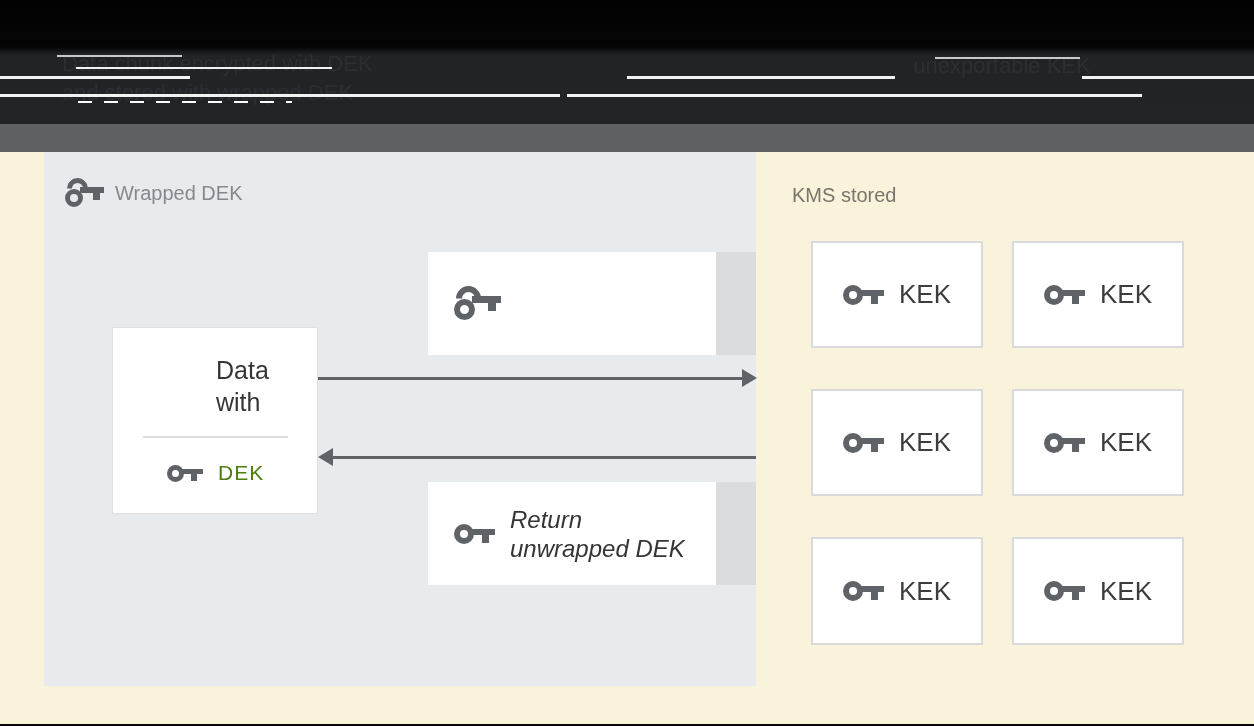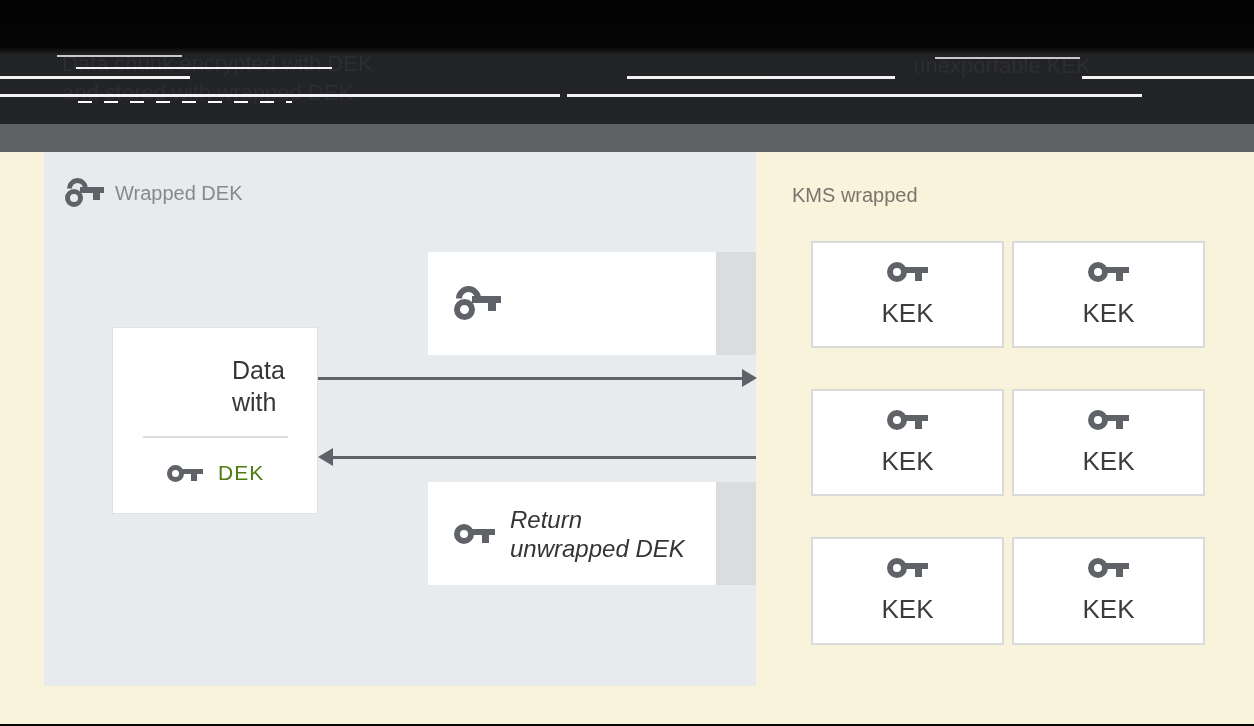--- a/index.html
+++ b/index.html
@@ -21,43 +21,43 @@
   .artifact.dash{background:repeating-linear-gradient(90deg,#fff 0 14px,transparent 14px 26px);}
   
   .gray-bar{position:absolute;left:0;top:124px;width:1254px;height:28px;background:#606164;}
   
   .panel{position:absolute;left:44px;top:152px;width:712px;height:534px;background:#E8EBEE;}
   .panel-header{position:absolute;left:21px;top:27px;display:flex;align-items:center;gap:11px;}
   .panel-title{font-size:20px;color:#85898E;}
   .white-box{position:absolute;background:#fff;}
   
   .data-chunk-box{left:68px;top:175px;width:206px;height:187px;border:1px solid #DFE1E3;box-sizing:border-box;}
-  .dc-top{position:absolute;left:29px;top:26px;display:flex;align-items:center;gap:33px;}
+  .dc-top{position:absolute;left:29px;top:26px;display:flex;align-items:center;gap:17px;}
   .dc-label{font-size:25px;line-height:32px;color:#353638;}
   .dc-divider{position:absolute;left:30px;top:108px;width:145px;height:2px;background:#DBDDDF;}
   .dc-bottom{position:absolute;left:54px;top:133px;display:flex;align-items:center;gap:15px;}
   .dek-label{font-size:21px;color:#4d7c0f;letter-spacing:1px;}
   
   .request-box{left:384px;top:100px;width:288px;height:103px;}
   .return-box{left:384px;top:330px;width:288px;height:103px;font-style:italic;}
   .box-inner{position:absolute;left:0;top:0;width:100%;height:100%;display:flex;align-items:center;gap:15px;padding-left:26px;box-sizing:border-box;}
   .box-label{font-size:24px;line-height:29px;color:#343537;}
   .shadow-strip{position:absolute;width:40px;background:#DBDCDE;}
   .strip-request{left:672px;top:100px;height:103px;}
   .strip-return{left:672px;top:330px;height:103px;}
   
   .arrow-line{position:absolute;height:3px;background:#5F6368;}
   .arrow-head{position:absolute;width:0;height:0;border-top:9px solid transparent;border-bottom:9px solid transparent;}
   .head-right{border-left:15px solid #5F6368;}
   .head-left{border-right:15px solid #5F6368;}
   
   .kms-title{position:absolute;left:792px;top:184px;font-size:20px;color:#7A756C;}
   .kek-box{
-    position:absolute;width:193px;height:107px;background:#fff;border:2px solid #D9DADC;box-sizing:border-box;
-    display:flex;align-items:center;justify-content:center;gap:15px;flex-direction:column;
+    position:absolute;width:172px;height:107px;background:#fff;border:2px solid #D9DADC;box-sizing:border-box;
+    display:flex;align-items:center;justify-content:center;gap:15px;
   }
   .kek-label{font-size:26px;color:#3B3C3E;}
   
   .key{position:relative;display:inline-block;flex:none;}
   .key .ring{position:absolute;border-radius:50%;box-sizing:border-box;border-style:solid;border-color:#5F6368;}
   .key .shaft,.key .tooth{position:absolute;background:#5F6368;}
   
   .key-md{width:41px;height:22px;}
   .key-md .ring{left:0;top:1px;width:20px;height:20px;border-width:6px;}
   .key-md .shaft{left:17px;top:6px;width:24px;height:6px;}
@@ -175,21 +175,21 @@
     </div>
     <div class="shadow-strip strip-return"></div>
 
     <div class="arrow-line" style="left:274px;top:225px;width:426px;"></div>
     <div class="arrow-head head-right" style="left:698px;top:217px;"></div>
 
     <div class="arrow-line" style="left:289px;top:304px;width:423px;"></div>
     <div class="arrow-head head-left" style="left:274px;top:296px;"></div>
   </div>
 
-  <div class="kms-title">KMS wrapped</div>
+  <div class="kms-title">KMS stored</div>
 
   <div class="kek-box" style="left:811px;top:241px;">
     <span class="key key-md">
         <span class="ring"></span>
         <span class="shaft"></span>
         <span class="tooth"></span>
       </span>
     <span class="kek-label">KEK</span>
   </div>
   <div class="kek-box" style="left:1012px;top:241px;">

